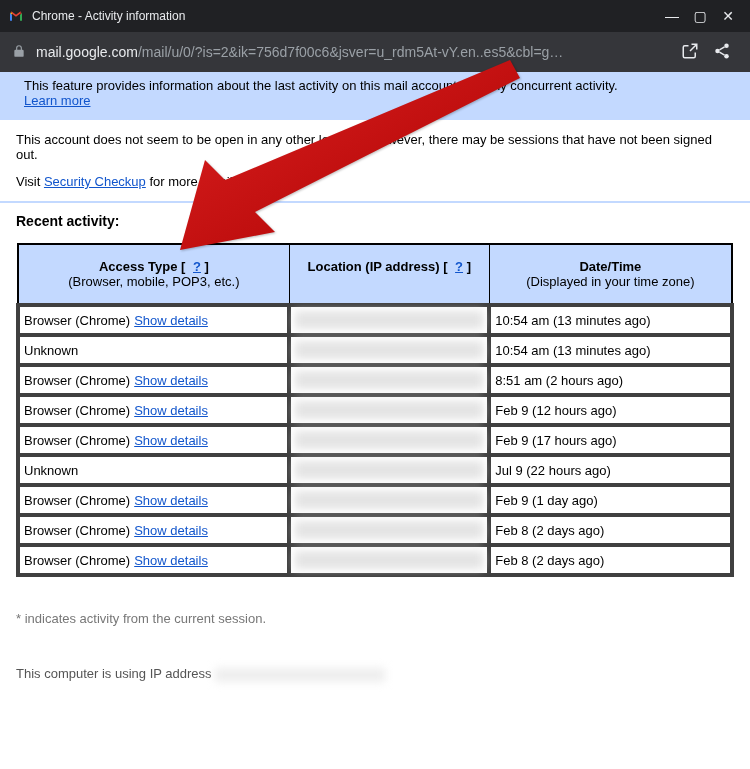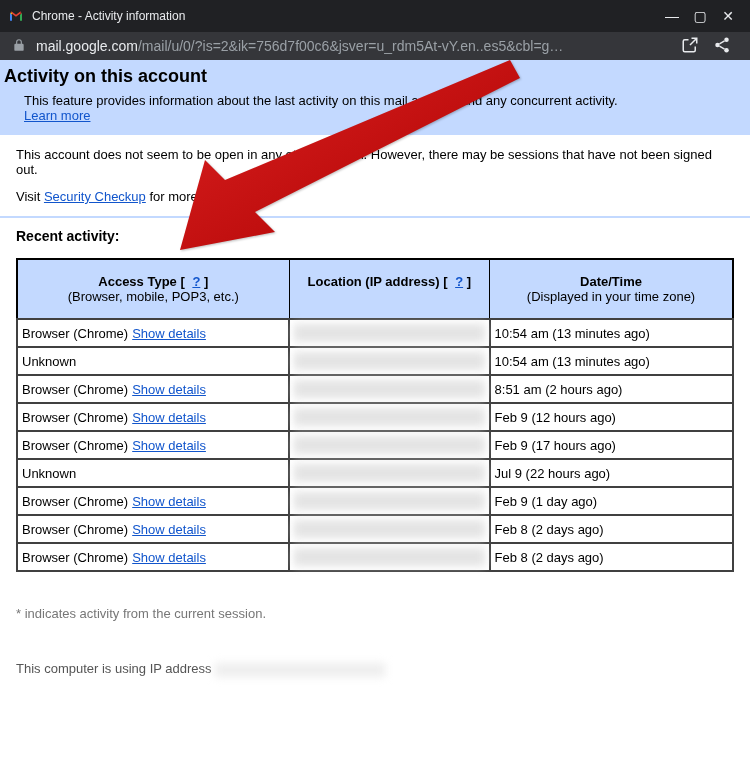--- a/index.html
+++ b/index.html
@@ -3,21 +3,21 @@
   <meta charset="utf-8">
   <style>
     * { margin: 0; padding: 0; box-sizing: border-box; }
     body { font-family: Arial, sans-serif; font-size: 13px; background: #fff; width: 750px; height: 769px; overflow: hidden; }
     
     .titlebar { background: #202124; color: #e8eaed; display: flex; align-items: center; height: 32px; padding: 5px 8px; }
     .titlebar .favicon { width: 16px; height: 16px; margin-right: 8px; }
     .titlebar .title { flex: 1; font-size: 12px; }
     .titlebar .win-btn { width: 28px; text-align: center; font-size: 14px; cursor: pointer; color: #e8eaed; }
     
-    .urlbar { background: #35363a; display: flex; align-items: center; height: 28px; padding: 0 12px; color: #9aa0a6; }
+    .urlbar { background: #35363a; display: flex; align-items: center; height: 40px; padding: 0 12px; color: #9aa0a6; }
     .urlbar .lock { margin-right: 10px; }
     .urlbar .url { flex: 1; font-size: 14px; white-space: nowrap; overflow: hidden; text-overflow: ellipsis; }
     .urlbar .url .host { color: #e8eaed; }
     .urlbar .url .path { color: #9aa0a6; }
     .urlbar .url-btn { width: 32px; text-align: center; cursor: pointer; color: #e8eaed; }
     
     .header { background: #c3d9ff; padding: 6px 4px 12px 4px; }
     .header h1 { font-size: 18px; font-weight: bold; color: #000; margin-bottom: 6px; }
     .header .desc { padding-left: 20px; font-size: 13px; color: #000; }
     .header a { color: #1155cc; text-decoration: underline; }
@@ -27,21 +27,21 @@
     .visit-line { font-size: 17px; margin-bottom: 8px; margin-top: 8px; }
     .visit-line a { color: #1155cc; text-decoration: underline; }
     
     hr.sep { border: none; border-bottom: 2px solid #c3d9ff; margin: 4px -16px 10px -16px; }
     
     .recent-title { font-weight: bold; font-size: 14px; margin-bottom: 14px; }
     
     table.activity { width: 100%; border-collapse: collapse; border: 2px solid #000; }
     table.activity th { background: #c3d9ff; text-align: center; padding: 14px 4px; border: 1px solid #000; font-size: 13px; font-weight: bold; vertical-align: top; }
     table.activity th .sub { font-weight: normal; display: block; }
-    table.activity td { padding: 4px 4px; border: 2px solid #404040; font-size: 13px; vertical-align: middle; }
+    table.activity td { padding: 4px 4px; border: 4px solid #404040; font-size: 13px; vertical-align: middle; }
     table.activity a { color: #1155cc; text-decoration: underline; margin-left: 4px; }
     table.activity .help { color: #1155cc; text-decoration: underline; }
     
     .blurred { background: #e4e4e4; color: transparent; filter: blur(4px); height: 18px; }
     
     .footnote { color: #777; font-size: 13px; margin-top: 34px; }
     .ipline { color: #555; font-size: 13px; margin-top: 40px; }
     .ip-blur { display: inline-block; width: 170px; height: 14px; background: #eee; filter: blur(4px); vertical-align: middle; }
     
     .arrow-overlay { position: absolute; pointer-events: none; left: 170px; top: 60px; }
@@ -88,21 +88,20 @@
     <svg width="18" height="18" viewBox="0 0 24 24" fill="#e8eaed">
         <circle cx="18" cy="5" r="3"></circle>
         <circle cx="6" cy="12" r="3"></circle>
         <circle cx="18" cy="19" r="3"></circle>
         <path d="M8.6 10.5l6.8-4M8.6 13.5l6.8 4" stroke="#e8eaed" stroke-width="2"></path>
       </svg>
   </span>
 </div>
 
 <div class="header">
-  <h1>Activity on this account</h1>
   <div class="desc">
     <span>This feature provides information about the last activity on this mail account and any concurrent activity.</span><br>
     <a href="#">Learn more</a>
   </div>
 </div>
 
 <div class="content">
   <p>This account does not seem to be open in any other location. However, there may be sessions that have not been signed out.</p>
   <p class="visit-line">
     <span>Visit </span><a href="#">Security Checkup</a><span> for more details</span>

